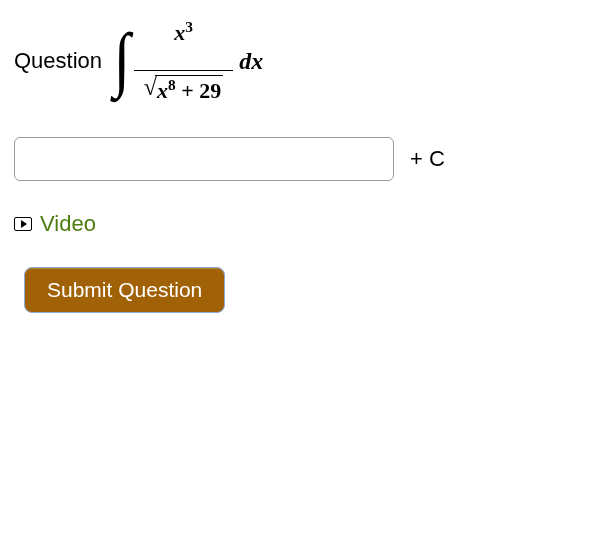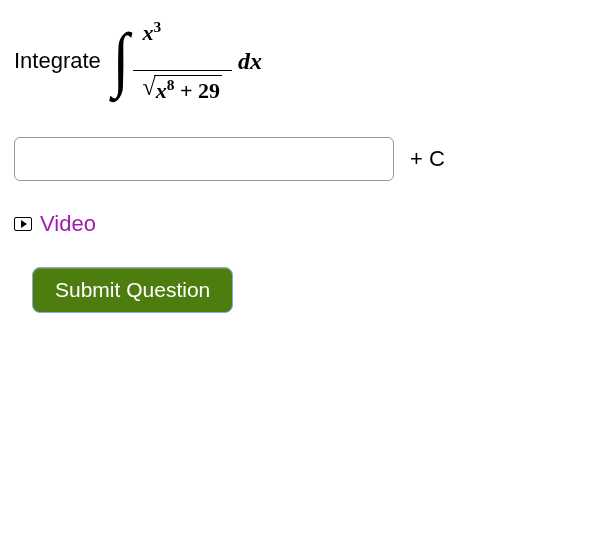--- a/index.html
+++ b/index.html
@@ -33,21 +33,21 @@
     .integral-sign {
       font-style: normal;
       font-size: 72px;
       line-height: 1;
       margin-right: 2px;
       transform: translateY(-2px) scaleX(0.85);
     }
     .fraction {
       display: inline-flex;
       flex-direction: column;
-      align-items: flex-start;
+      align-items: center;
       font-weight: bold;
       font-size: 22px;
       margin-right: 4px;
       gap: 20px;
     }
     .numerator {
       padding: 0 10px 4px;
     }
     .denominator {
       border-top: 1.5px solid #000;
@@ -117,48 +117,48 @@
     .video-icon::after {
       content: "";
       width: 0;
       height: 0;
       border-left: 6px solid #000;
       border-top: 4px solid transparent;
       border-bottom: 4px solid transparent;
       margin-left: 1px;
     }
     .video-link {
-      color: #a21caf;
+      color: #4d7c0f;
       text-decoration: none;
       display: flex;
       align-items: center;
     }
     .submit-btn {
-      background: #4d7c0f;
+      background: #a16207;
       color: #fff;
       border: 1px solid #8aa8d8;
       border-radius: 8px;
       padding: 10px 22px;
       font-size: 21px;
       cursor: pointer;
       box-shadow: inset 0 1px 0 rgba(255,255,255,0.2);
       text-align: center;
-      margin-left: 18px;
+      margin-left: 10px;
     }
     .num-normal {
       font-style: normal;
     }
   </style>
 </head>
 <body>
 
 
 
 <div class="question-row">
-  <span class="instruction">Integrate</span>
+  <span class="instruction">Question</span>
   <span class="math">
     <span class="integral-sign">∫</span>
     <span class="fraction">
       <span class="numerator">
         <span>x</span><span class="sup">3</span>
       </span>
       <span class="denominator">
         <span class="sqrt-sym">√</span>
         <span class="radicand">
           <span>x</span><span class="sup">8</span><span class="num-normal"> + 29</span>

